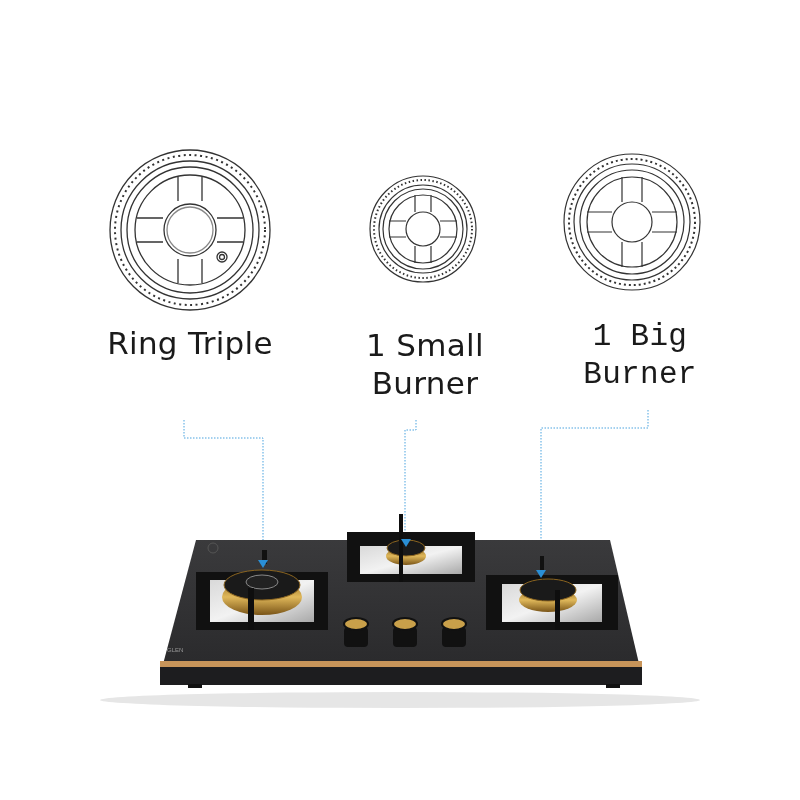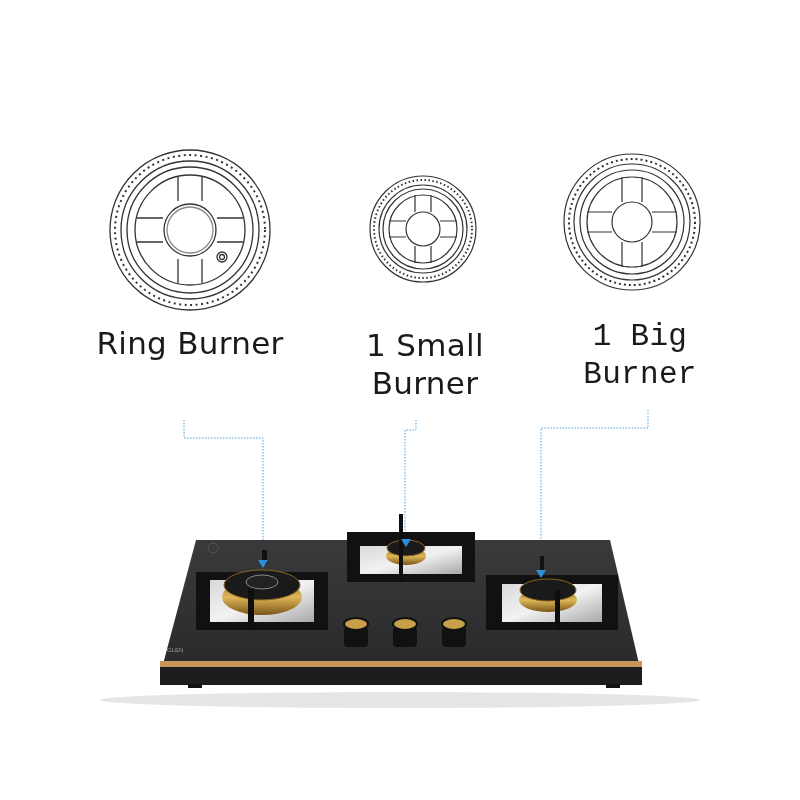--- a/index.html
+++ b/index.html
@@ -5,21 +5,21 @@
   html, body { margin:0; padding:0; background:#ffffff; }
   body { width:800px; height:800px; position:relative; overflow:hidden; font-family:"DejaVu Sans", sans-serif; }
   .label { position:absolute; text-align:center; color:#1a1a1a; font-size:31px; line-height:38px; letter-spacing:0.3px; }
   .label span { display:block; }
   svg { position:absolute; left:0; top:0; }
 </style>
 </head>
 <body>
 
 <div class="label" style="left:90px; top:324px; width:200px;">
-  <span>Ring Burner</span>
+  <span>Ring Triple</span>
 </div>
 <div class="label" style="left:345px; top:326px; width:160px;">
   <span>1 Small</span>
   <span>Burner</span>
 </div>
 <div class="label" style="left:560px; top:318px; width:160px;font-family:Liberation Mono, monospace;">
   <span>1 Big</span>
   <span>Burner</span>
 </div>
 

